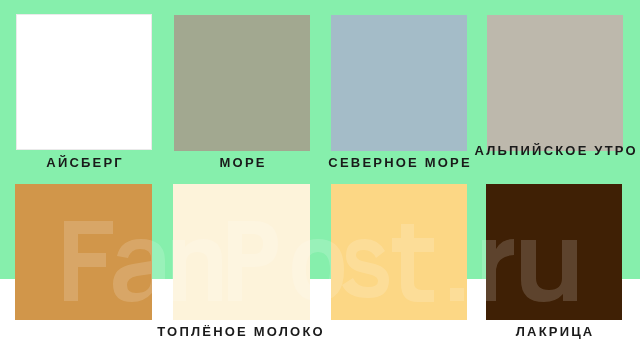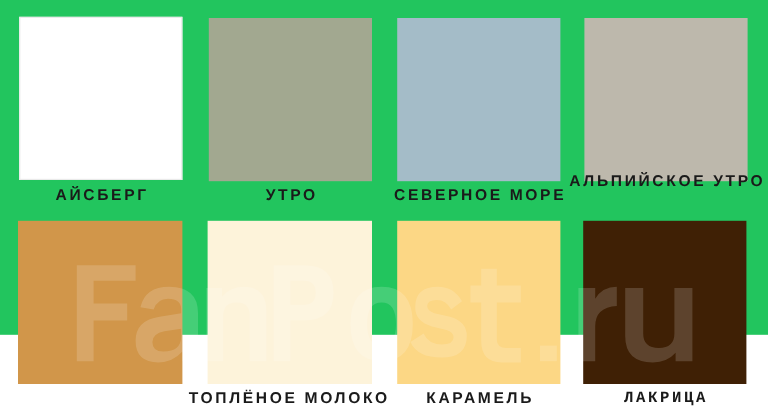--- a/index.html
+++ b/index.html
@@ -1,55 +1,54 @@
 <!DOCTYPE html>
 <html><head>
 <meta charset="utf-8">
 <title>Color Palette</title>
 <style>
   html,body{margin:0;padding:0;}
   body{width:640px;height:350px;background:#ffffff;overflow:hidden;
        font-family:"Liberation Sans",sans-serif;position:relative;
        -webkit-font-smoothing:antialiased;}
-  .palette{position:absolute;left:0;top:0;width:640px;height:279px;background:#22c55e;}
+  .palette{position:absolute;left:0;top:0;width:640px;height:279px;background:#86efac;}
   .swatch{position:absolute;box-sizing:border-box;}
   .label{position:absolute;white-space:nowrap;font-weight:bold;color:#1a1a1a;
          text-align:center;font-size:13px;line-height:14px;letter-spacing:2.2px;
          text-indent:2.2px;transform:translate3d(-50%,0,0);
          filter:blur(0.25px);}
   .wm{position:absolute;left:0;top:0;width:640px;height:350px;pointer-events:none;}
   .wm svg{display:block;}
 </style>
 </head>
 <body>
 
 <div class="palette">
 
   <div class="swatch" style="left: 16px; top: 14px; width: 136px; height: 136px; background: rgb(255, 255, 255); border: 1px solid rgb(234, 234, 234);"></div>
   <div class="label" style="left: 84px; top: 156px;">АЙСБЕРГ</div>
 
   <div class="swatch" style="left: 174px; top: 15px; width: 136px; height: 136px; background: rgb(162, 168, 144);"></div>
-  <div class="label" style="left: 242px; top: 156px;">УТРО</div>
+  <div class="label" style="left: 242px; top: 156px;">МОРЕ</div>
 
   <div class="swatch" style="left: 331px; top: 15px; width: 136px; height: 136px; background: rgb(164, 188, 200);"></div>
   <div class="label" style="left: 399px; top: 156px; text-align: right;">СЕВЕРНОЕ МОРЕ</div>
 
   <div class="swatch" style="left: 487px; top: 15px; width: 136px; height: 136px; background: rgb(189, 184, 172);"></div>
   <div class="label" style="left: 555px; top: 144px;">АЛЬПИЙСКОЕ УТРО</div>
 
   <div class="swatch" style="left: 15px; top: 184px; width: 137px; height: 136px; background: rgb(209, 150, 74);"></div>
 
   <div class="swatch" style="left: 173px; top: 184px; width: 137px; height: 136px; background: rgb(253, 243, 218);"></div>
   <div class="label" style="left: 240px; top: 325px;">ТОПЛЁНОЕ МОЛОКО</div>
 
   <div class="swatch" style="left: 331px; top: 184px; width: 136px; height: 136px; background: rgb(252, 215, 133);"></div>
-  <div class="label" style="left: 399px; top: 325px;">КАРАМЕЛЬ</div>
 
   <div class="swatch" style="left: 486px; top: 184px; width: 136px; height: 136px; background: rgb(63, 32, 5);"></div>
-  <div class="label" style="left: 554px; top: 325px; font-family: Liberation Mono, monospace;">ЛАКРИЦА</div>
+  <div class="label" style="left: 554px; top: 325px;">ЛАКРИЦА</div>
 
   <div class="wm">
     <svg width="640" height="350" viewBox="0 0 640 350" xmlns="http://www.w3.org/2000/svg">
       <g style="filter:blur(0.6px)" fill="#ffffff" fill-opacity="0.16">
           <path d="M64 221 H113 V234 H78 V253 H106 V267 H78 V301 H64 Z"></path>
           <path d="M117 256 q4 -17 24 -17 q24 0 24 22 v40 h-13 v-8 q-8 9 -20 9 q-19 0 -19 -18 q0 -17 20 -20 l18 -3 v-3 q0 -9 -11 -9 q-9 0 -12 9 z M151 274 l-14 2 q-10 2 -10 9 q0 8 9 8 q15 0 15 -13 z"></path>
           <path d="M172 240 h13 v7 q7 -8 18 -8 q19 0 19 20 v42 h-14 v-38 q0 -11 -11 -11 q-11 0 -11 12 v37 h-14 z"></path>
           <path d="M228 221 h26 q24 0 24 23 q0 23 -24 23 h-12 v34 h-14 z M242 234 v20 h11 q10 0 10 -10 q0 -10 -10 -10 z"></path>
           <path d="M318 239 q26 0 26 31 q0 31 -26 31 q-26 0 -26 -31 q0 -31 26 -31 z M318 252 q-12 0 -12 18 q0 18 12 18 q12 0 12 -18 q0 -18 -12 -18 z"></path>
           <path d="M385 251 q-7 -12 -20 -12 q-19 0 -19 17 q0 12 14 16 l12 3 q6 2 6 6 q0 6 -10 6 q-11 0 -15 -9 l-11 7 q6 13 26 13 q21 0 21 -18 q0 -12 -14 -16 l-13 -3 q-6 -2 -6 -6 q0 -5 8 -5 q8 0 12 8 z"></path>

